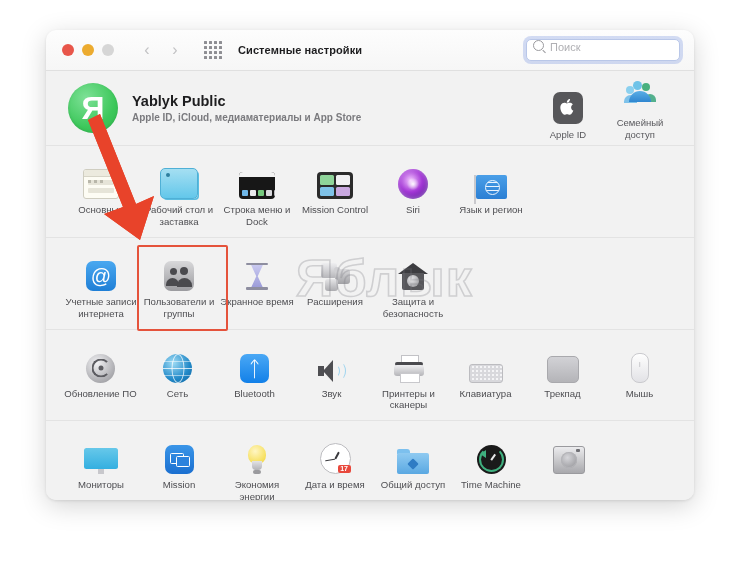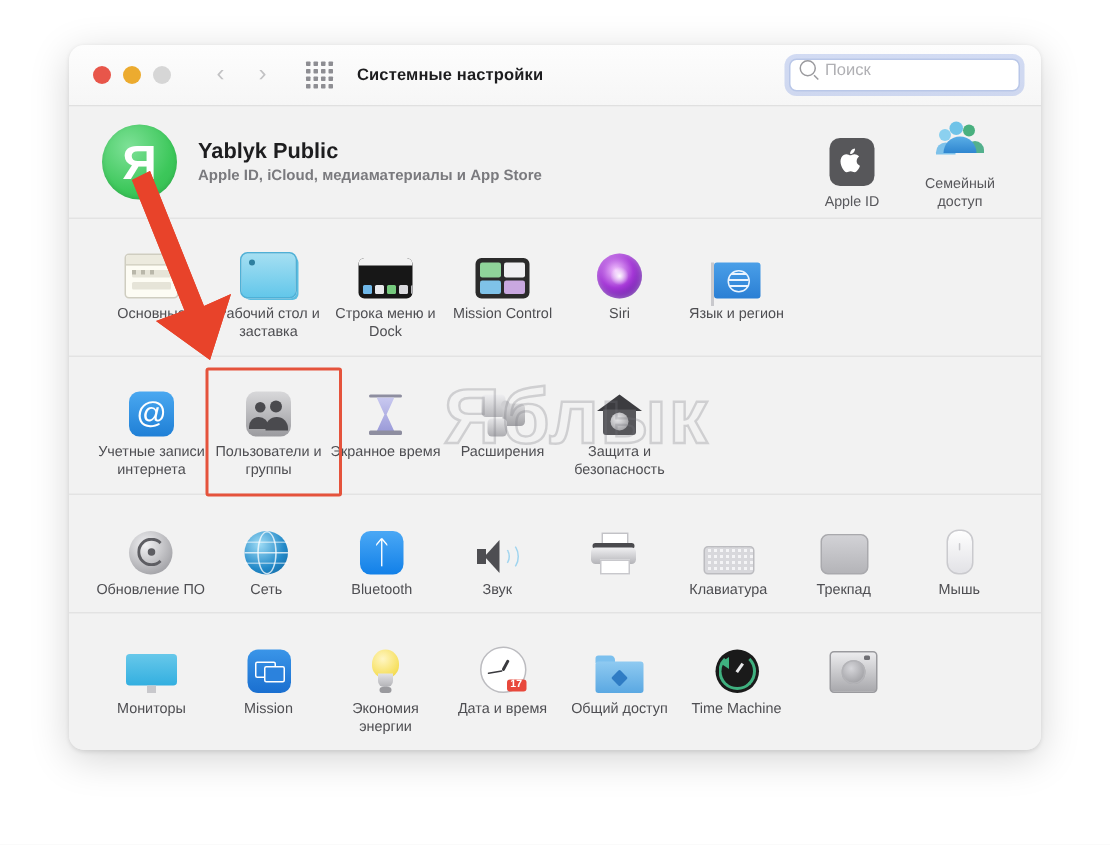--- a/index.html
+++ b/index.html
@@ -542,20 +542,21 @@
       </div>
       <div class="tile">
         <div class="ibox">
             <div class="ic ic-print">
           <span class="paper"></span>
               <span class="top"></span>
               <span class="body"></span>
               <span class="out"></span>
         </div>
           </div>
+        <span class="lbl">Принтеры и сканеры</span>
       </div>
       <div class="tile">
         <div class="ibox">
             <div class="ic ic-kb"></div>
           </div>
         <span class="lbl">Клавиатура</span>
       </div>
       <div class="tile">
         <div class="ibox">
             <div class="ic ic-tp"></div>

